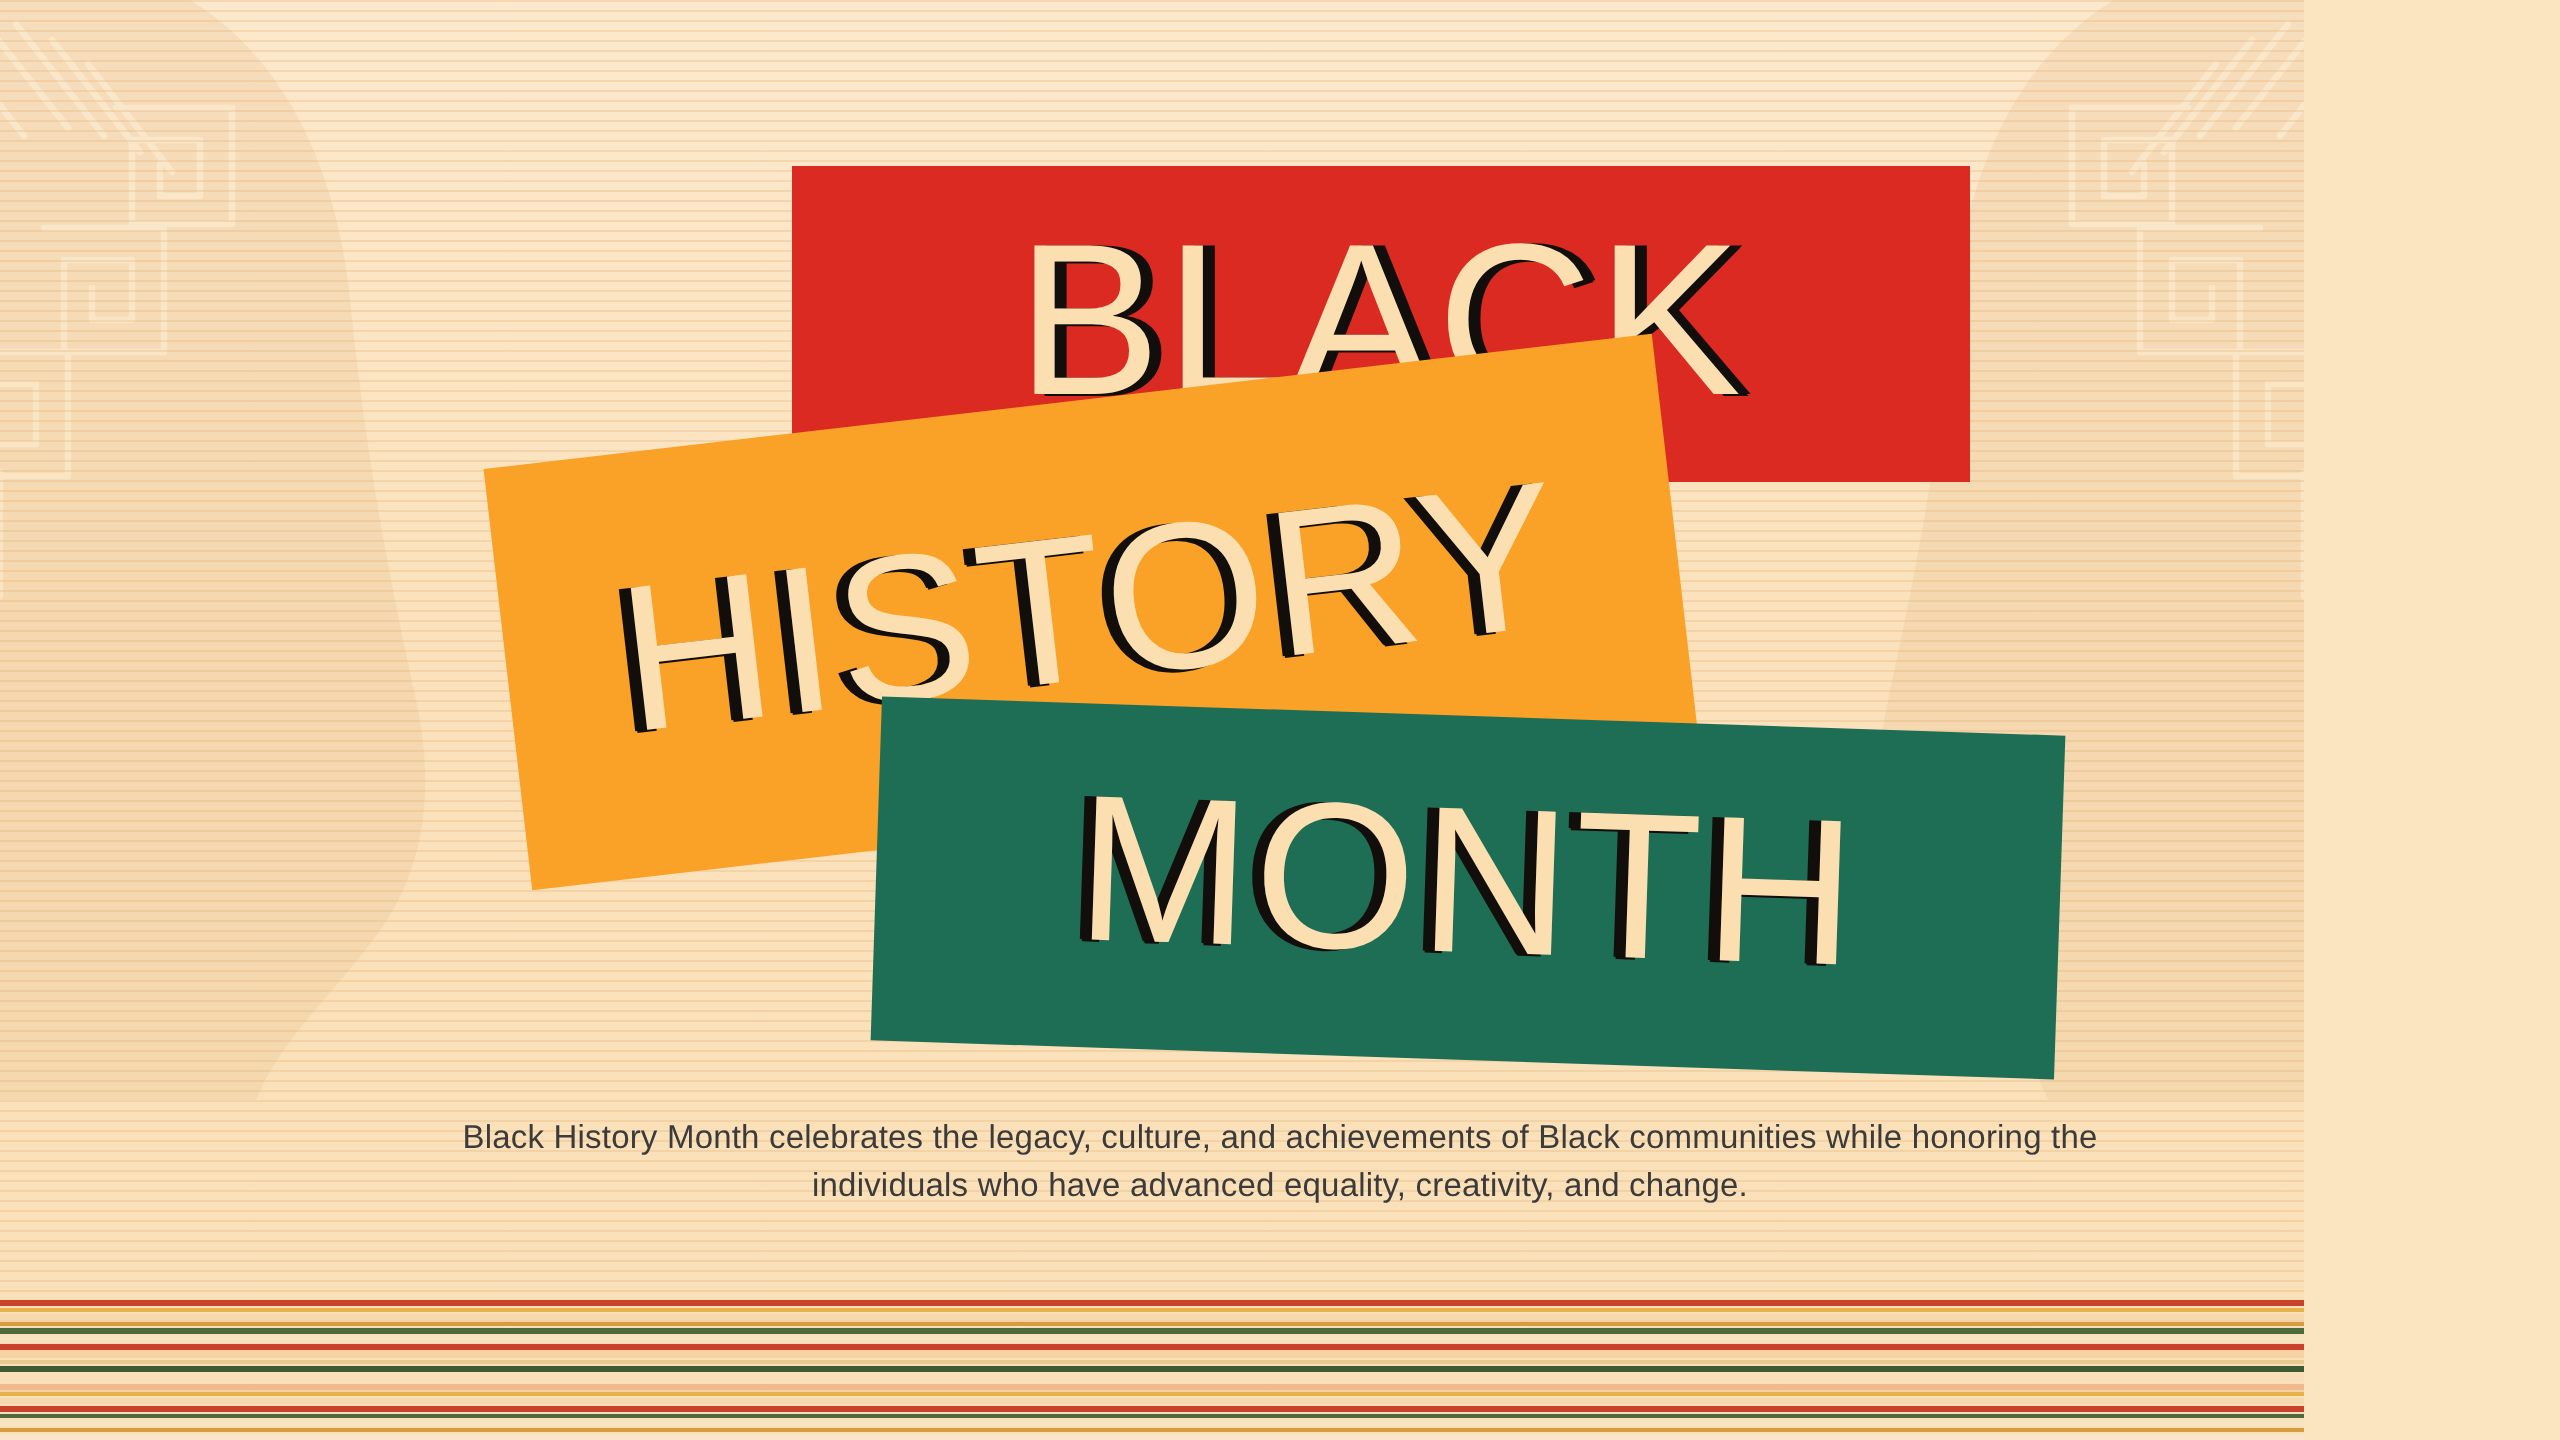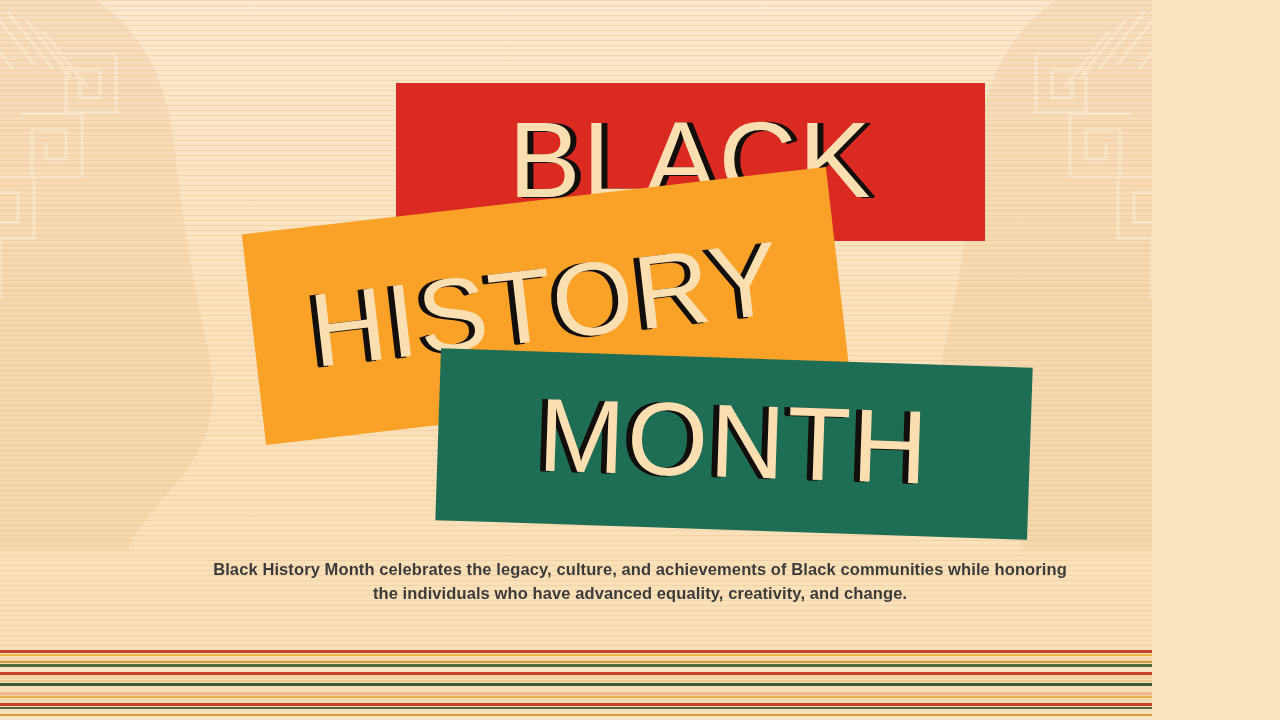--- a/index.html
+++ b/index.html
@@ -118,21 +118,20 @@
   #subtitle {
     position: absolute;
     left: 200px;
     top: 558px;
     width: 880px;
     text-align: center;
     color: #3B3B3B;
     font-size: 16.5px;
     line-height: 1.45;
     letter-spacing: 0.1px;
-    font-weight: bold;
   }
 
   
   #stripes {
     position: absolute;
     left: 0;
     right: 0;
     bottom: 0;
     height: 72px;
   }

